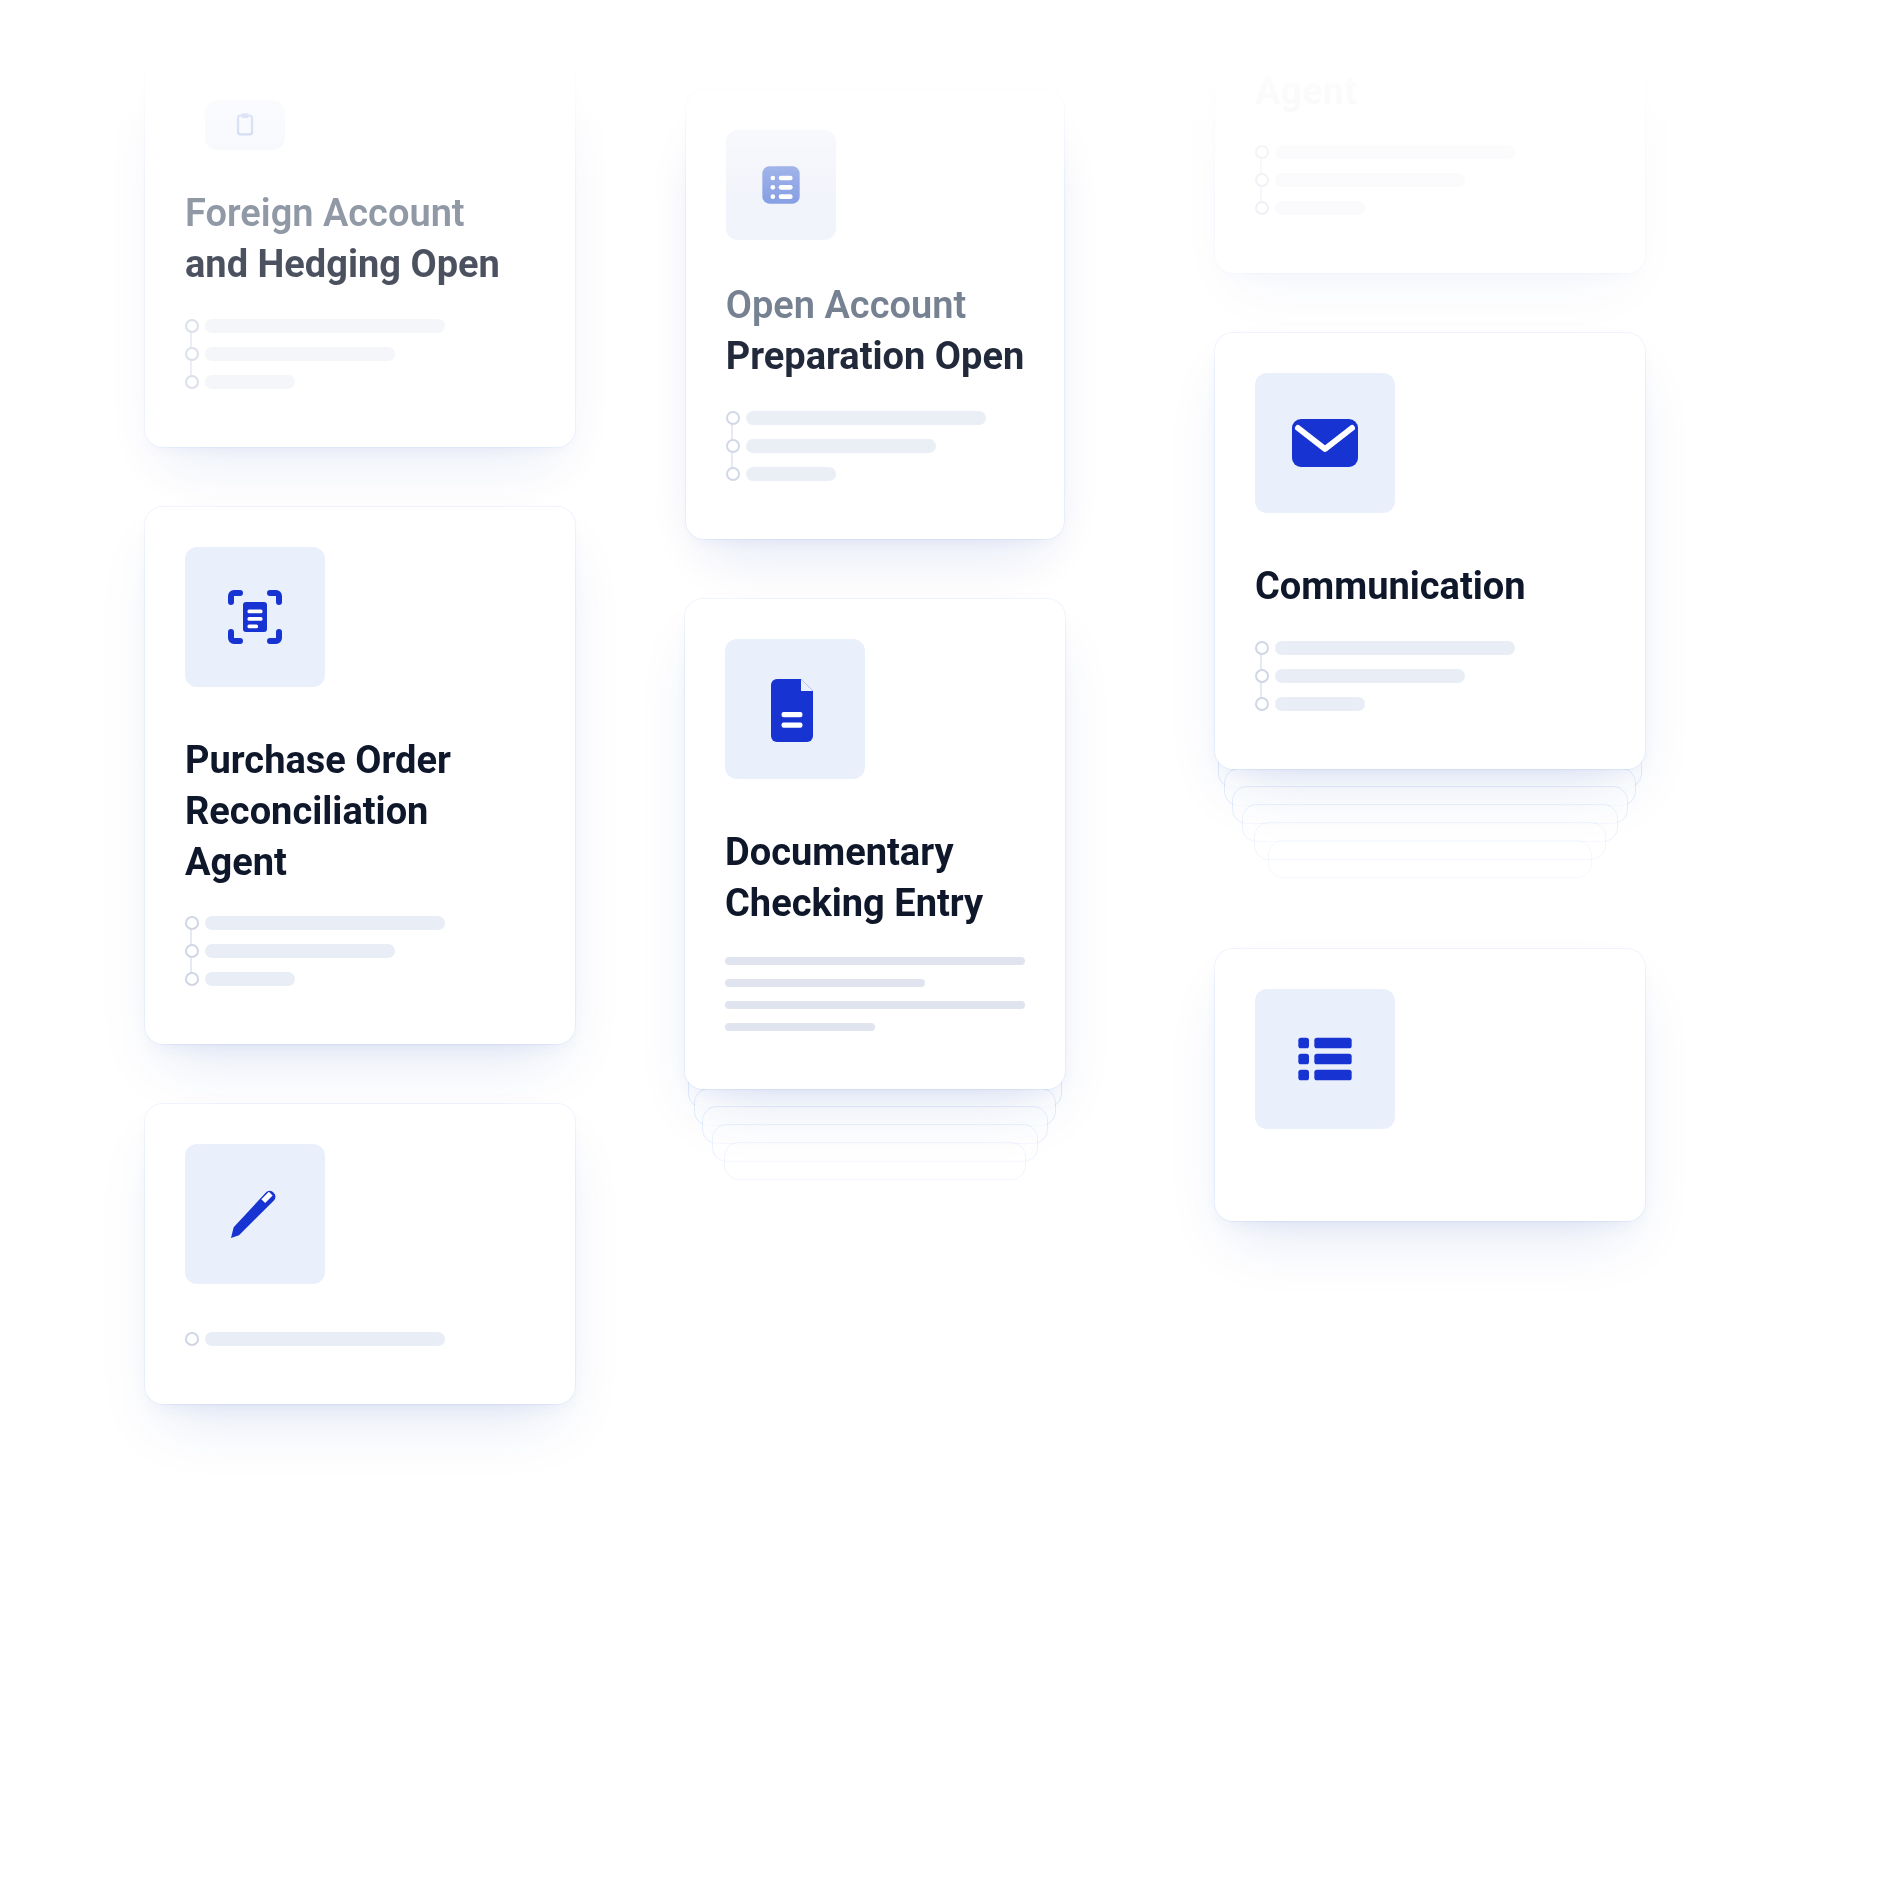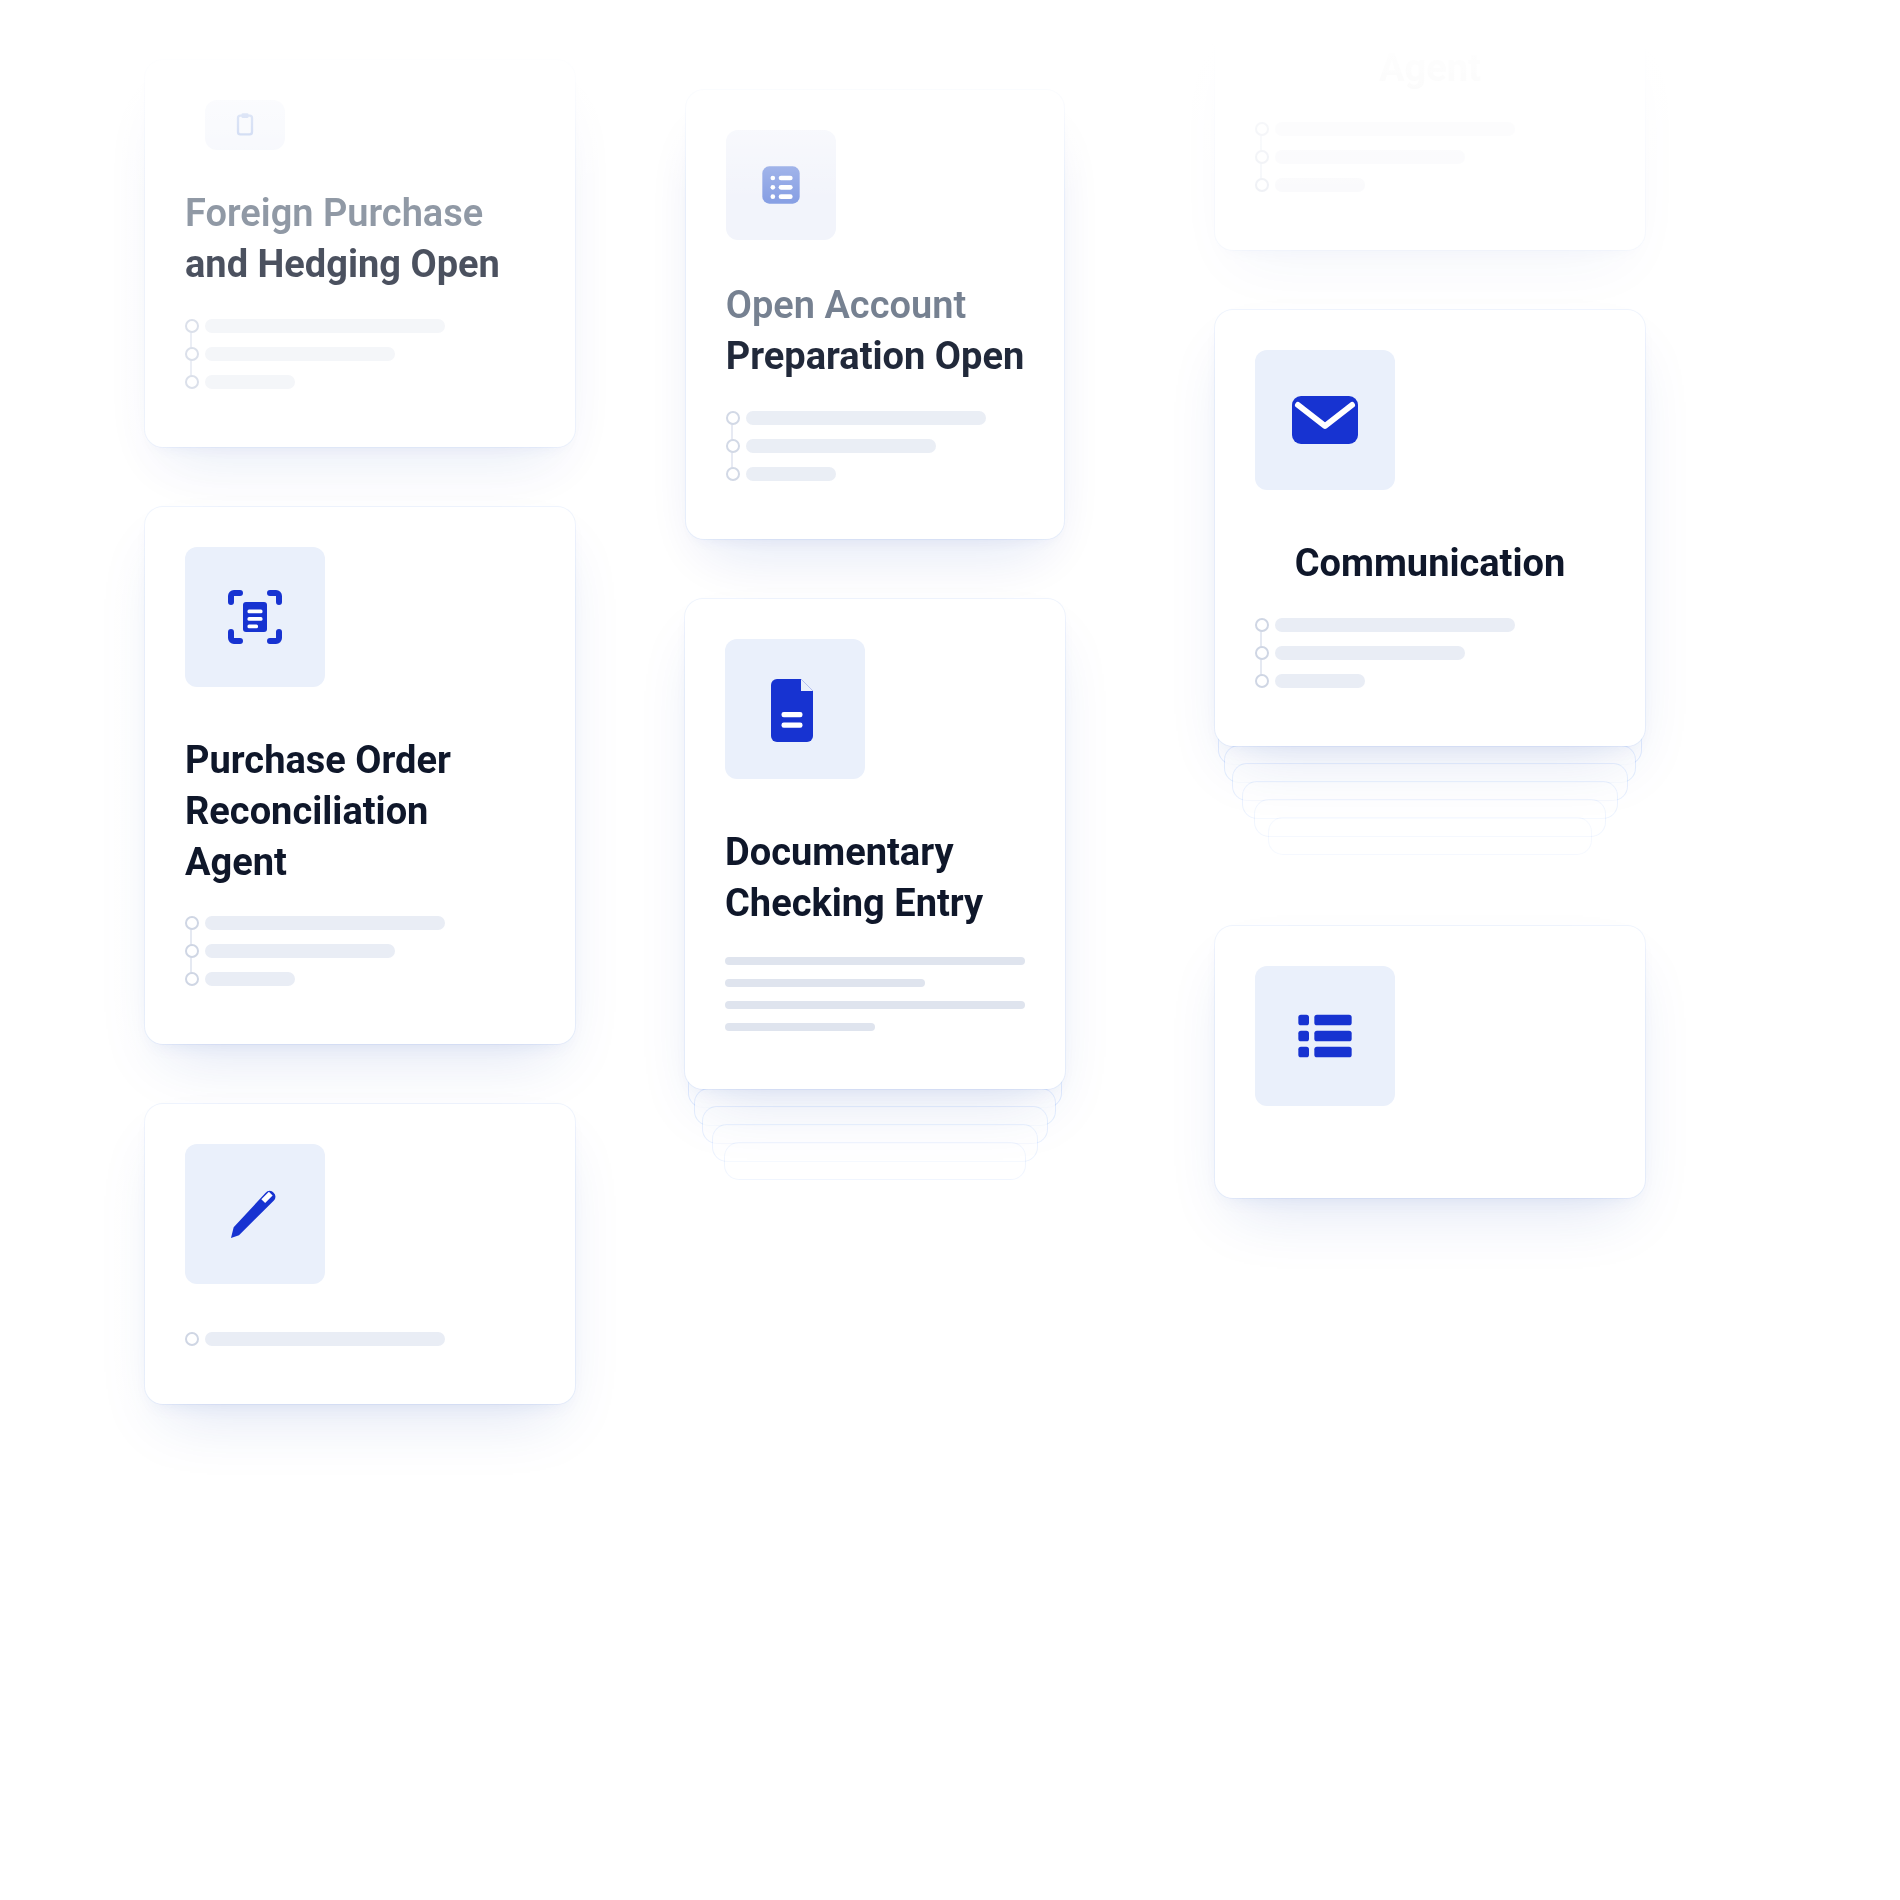--- a/index.html
+++ b/index.html
@@ -157,21 +157,21 @@
   <div class="column col1" style="top:60px;">
 
     <div class="card" style="opacity:0.75;">
       <div class="icon-box faded" style="width:80px;height:50px;margin-left:20px;margin-bottom:38px;">
         <svg width="34" height="28" viewBox="0 0 24 24" fill="none">
           <rect x="6" y="4" width="12" height="16" rx="2" stroke="#9fb6e8" stroke-width="2"></rect>
           <rect x="9" y="2" width="6" height="4" rx="1" fill="#9fb6e8"></rect>
         </svg>
       </div>
       <div class="title">
-        <span class="light">Foreign Purchase</span><br>
+        <span class="light">Foreign Account</span><br>
         <span class="dark">and Hedging Open</span>
       </div>
       <div class="lines">
         <div class="line">
             <div class="bar w1 faded"></div>
           </div>
         <div class="line">
             <div class="bar w2 faded"></div>
           </div>
         <div class="line">
@@ -279,21 +279,21 @@
       </div>
       <div class="stack"></div>
       <div class="stack s2"></div>
       <div class="stack s3"></div>
       <div class="stack s4"></div>
       <div class="stack s5"></div>
     </div>
 
   </div>
 
-  <div class="column col3" style="top:13px;text-align:center;">
+  <div class="column col3" style="top:36px;">
 
     <div class="card" style="opacity:0.35;padding-top:0;">
       <div class="title very-faded" style="margin-top:30px;">
         <span class="dark">Agent</span>
       </div>
       <div class="lines">
         <div class="line">
             <div class="bar w1 faded"></div>
           </div>
         <div class="line">

